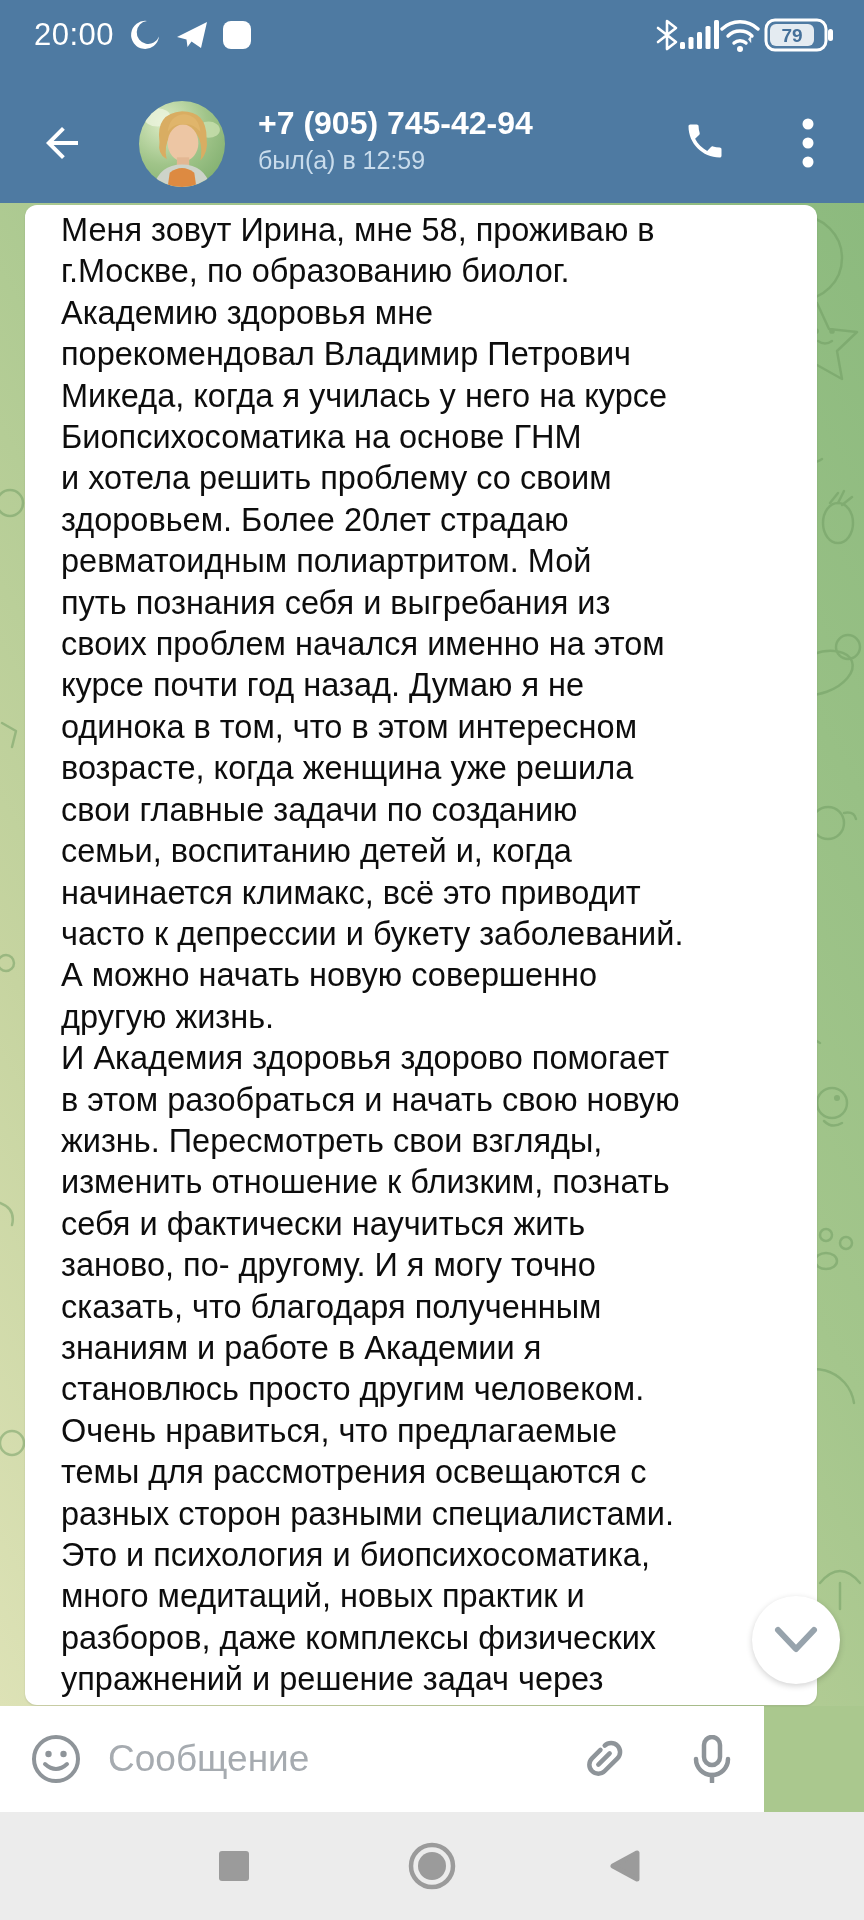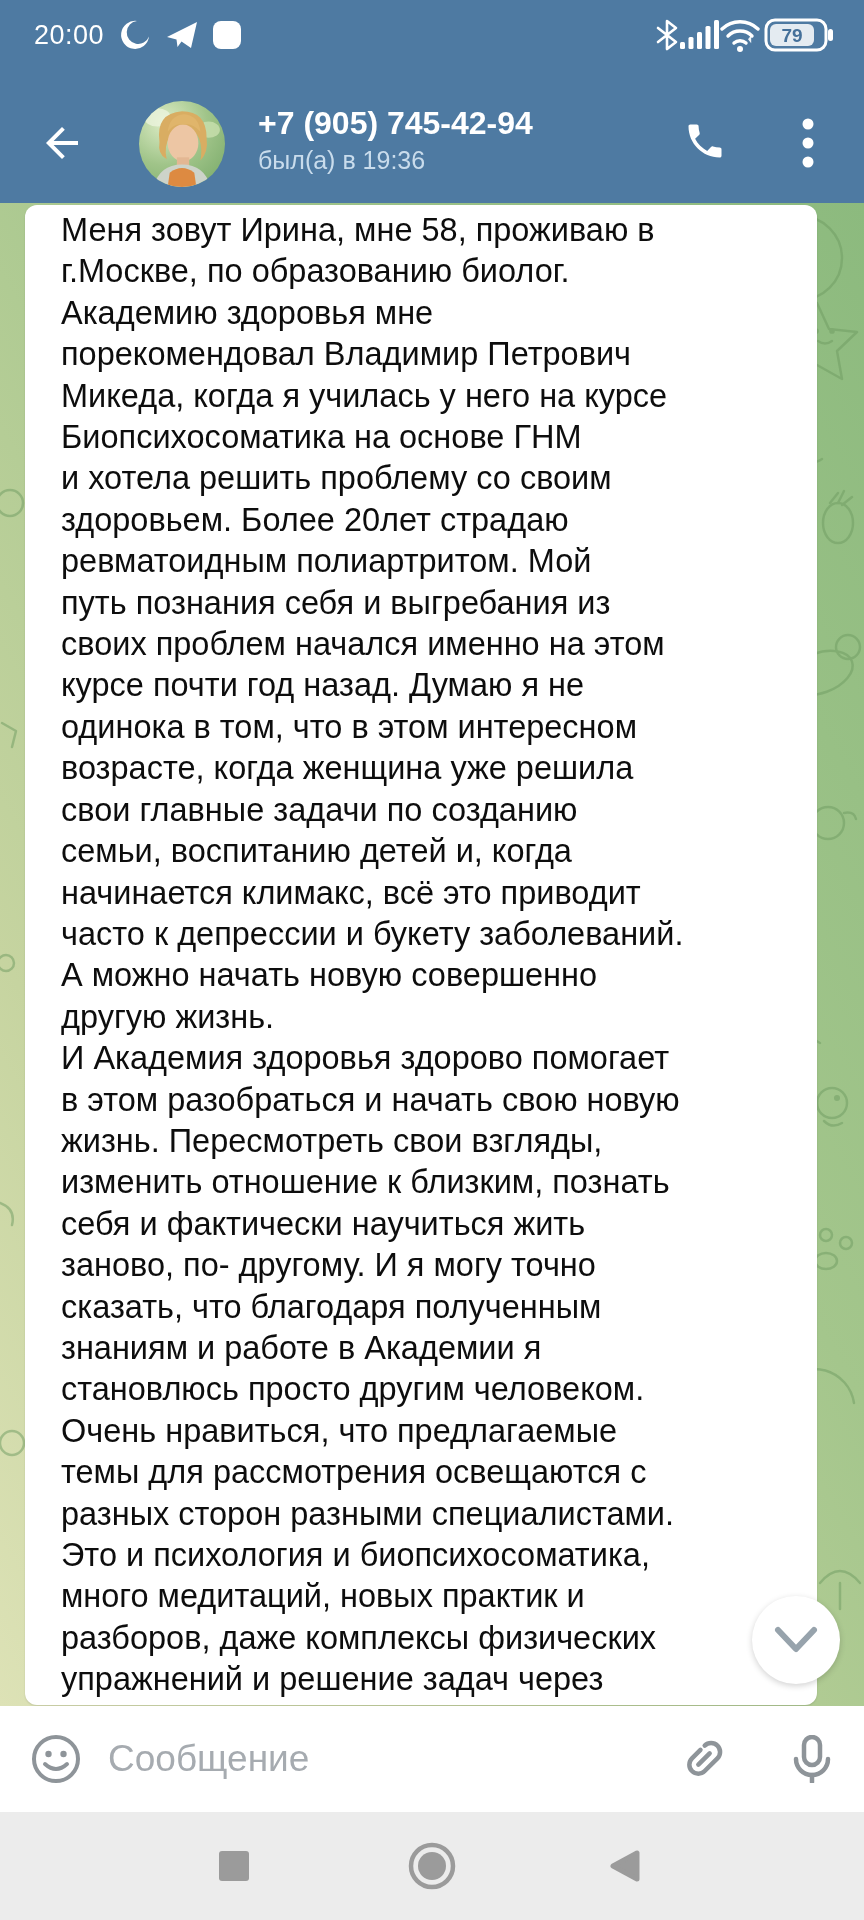--- a/index.html
+++ b/index.html
@@ -5,21 +5,21 @@
   html,body{margin:0;padding:0;background:#222;}
   *{box-sizing:border-box;}
   .phone{
     position:relative;width:864px;height:1920px;overflow:hidden;
     font-family:"Liberation Sans",sans-serif;background:#aac88e;
   }
   
   .topbar{position:absolute;top:0;left:0;width:864px;height:203px;background:#4e7aa2;z-index:5;}
   .status-row{position:absolute;top:12px;left:34px;right:30px;height:46px;display:flex;align-items:center;}
   .status-left{display:flex;align-items:center;gap:14px;}
-  .status-time{color:#fff;font-size:27px;font-weight:400;letter-spacing:.5px;}
+  .status-time{color:#fff;font-size:31px;font-weight:400;letter-spacing:.5px;}
   .status-right{margin-left:auto;display:flex;align-items:center;}
   .sicon{display:block;}
   
   .back-btn{position:absolute;left:38px;top:119px;width:48px;height:48px;}
   .avatar{position:absolute;left:139px;top:101px;width:86px;height:86px;border-radius:50%;overflow:hidden;}
   .head-texts{position:absolute;left:258px;top:103px;width:360px;}
   .head-title{color:#fff;font-size:32px;font-weight:bold;line-height:40px;white-space:nowrap;}
   .head-sub{color:#c9dcec;font-size:25px;line-height:34px;}
   .call-btn{position:absolute;left:683px;top:119px;width:48px;height:48px;}
   .menu-btn{position:absolute;left:788px;top:115px;width:40px;height:56px;display:flex;align-items:center;justify-content:center;}
@@ -28,21 +28,21 @@
         background:linear-gradient(to bottom left,#8cba7e 0%,#a4c68c 40%,#c6d4a0 75%,#dde2b6 100%);}
   .doodles{position:absolute;inset:0;opacity:.5;}
   .bubble{position:absolute;left:25px;top:2px;width:792px;height:1500px;background:#fff;
           border-radius:12px;padding:5px 20px 0 36px;z-index:1;
           box-shadow:0 1px 2px rgba(0,0,0,.12);}
   .bubble-text{font-size:32.5px;line-height:41.4px;color:#0d0d0d;white-space:pre-line;}
   .scroll-down{position:absolute;left:752px;top:1393px;width:88px;height:88px;border-radius:50%;
                background:#fff;z-index:2;box-shadow:0 2px 6px rgba(0,0,0,.18);
                display:flex;align-items:center;justify-content:center;}
   
-  .composer{position:absolute;top:1706px;left:0;width:864px;height:106px;background:#fff;z-index:6;
+  .composer{position:absolute;top:1706px;left:0;width:764px;height:106px;background:#fff;z-index:6;
             display:flex;align-items:center;padding:0 28px 0 30px;}
   .composer .emoji{width:52px;height:52px;flex:0 0 auto;}
   .msg-input{flex:1 1 auto;margin-left:24px;border:none;outline:none;background:transparent;
              font-family:"Liberation Sans",sans-serif;font-size:37px;color:#333;min-width:0;}
   .msg-input::placeholder{color:#a6abb0;opacity:1;}
   .composer .clip{width:48px;height:48px;flex:0 0 auto;margin-right:60px;}
   .composer .mic{width:48px;height:48px;flex:0 0 auto;}
   
   .navbar{position:absolute;top:1812px;left:0;width:864px;height:108px;background:#ececec;z-index:6;}
   .nav-ico{position:absolute;top:50%;transform:translate(-50%,-50%);}
@@ -119,21 +119,21 @@
         <ellipse cx="43" cy="41" rx="15" ry="18" fill="#edc6a4"></ellipse>
         <path d="M28 30 Q30 14 44 13 Q58 14 60 30 Q52 21 44 23 Q34 21 28 30 Z" fill="#e0b56b"></path>
         <rect x="37" y="55" width="12" height="9" fill="#e3b793"></rect>
         <path d="M14 84 Q20 62 42 62 Q64 62 70 84 Z" fill="#cdd3c9"></path>
         <path d="M30 70 Q42 61 54 70 L56 84 L28 84 Z" fill="#dd8a41"></path>
       </svg>
     </div>
 
     <div class="head-texts">
       <div class="head-title">+7 (905) 745-42-94</div>
-      <div class="head-sub">был(а) в 19:36</div>
+      <div class="head-sub">был(а) в 12:59</div>
     </div>
 
     <div class="call-btn">
       <svg width="44" height="44" viewBox="0 0 24 24">
         <path d="M6.6 10.8c1.4 2.8 3.8 5.1 6.6 6.6l2.2-2.2c.3-.3.7-.4 1-.2 1.1.4 2.3.6 3.6.6.6 0 1 .4 1 1V20c0 .6-.4 1-1 1C10.6 21 3 13.4 3 4c0-.6.4-1 1-1h3.5c.6 0 1 .4 1 1 0 1.2.2 2.4.6 3.6.1.3 0 .7-.2 1l-2.3 2.2z" fill="#fff"></path>
       </svg>
     </div>
 
     <div class="menu-btn">
       <svg width="12" height="52" viewBox="0 0 12 52">

